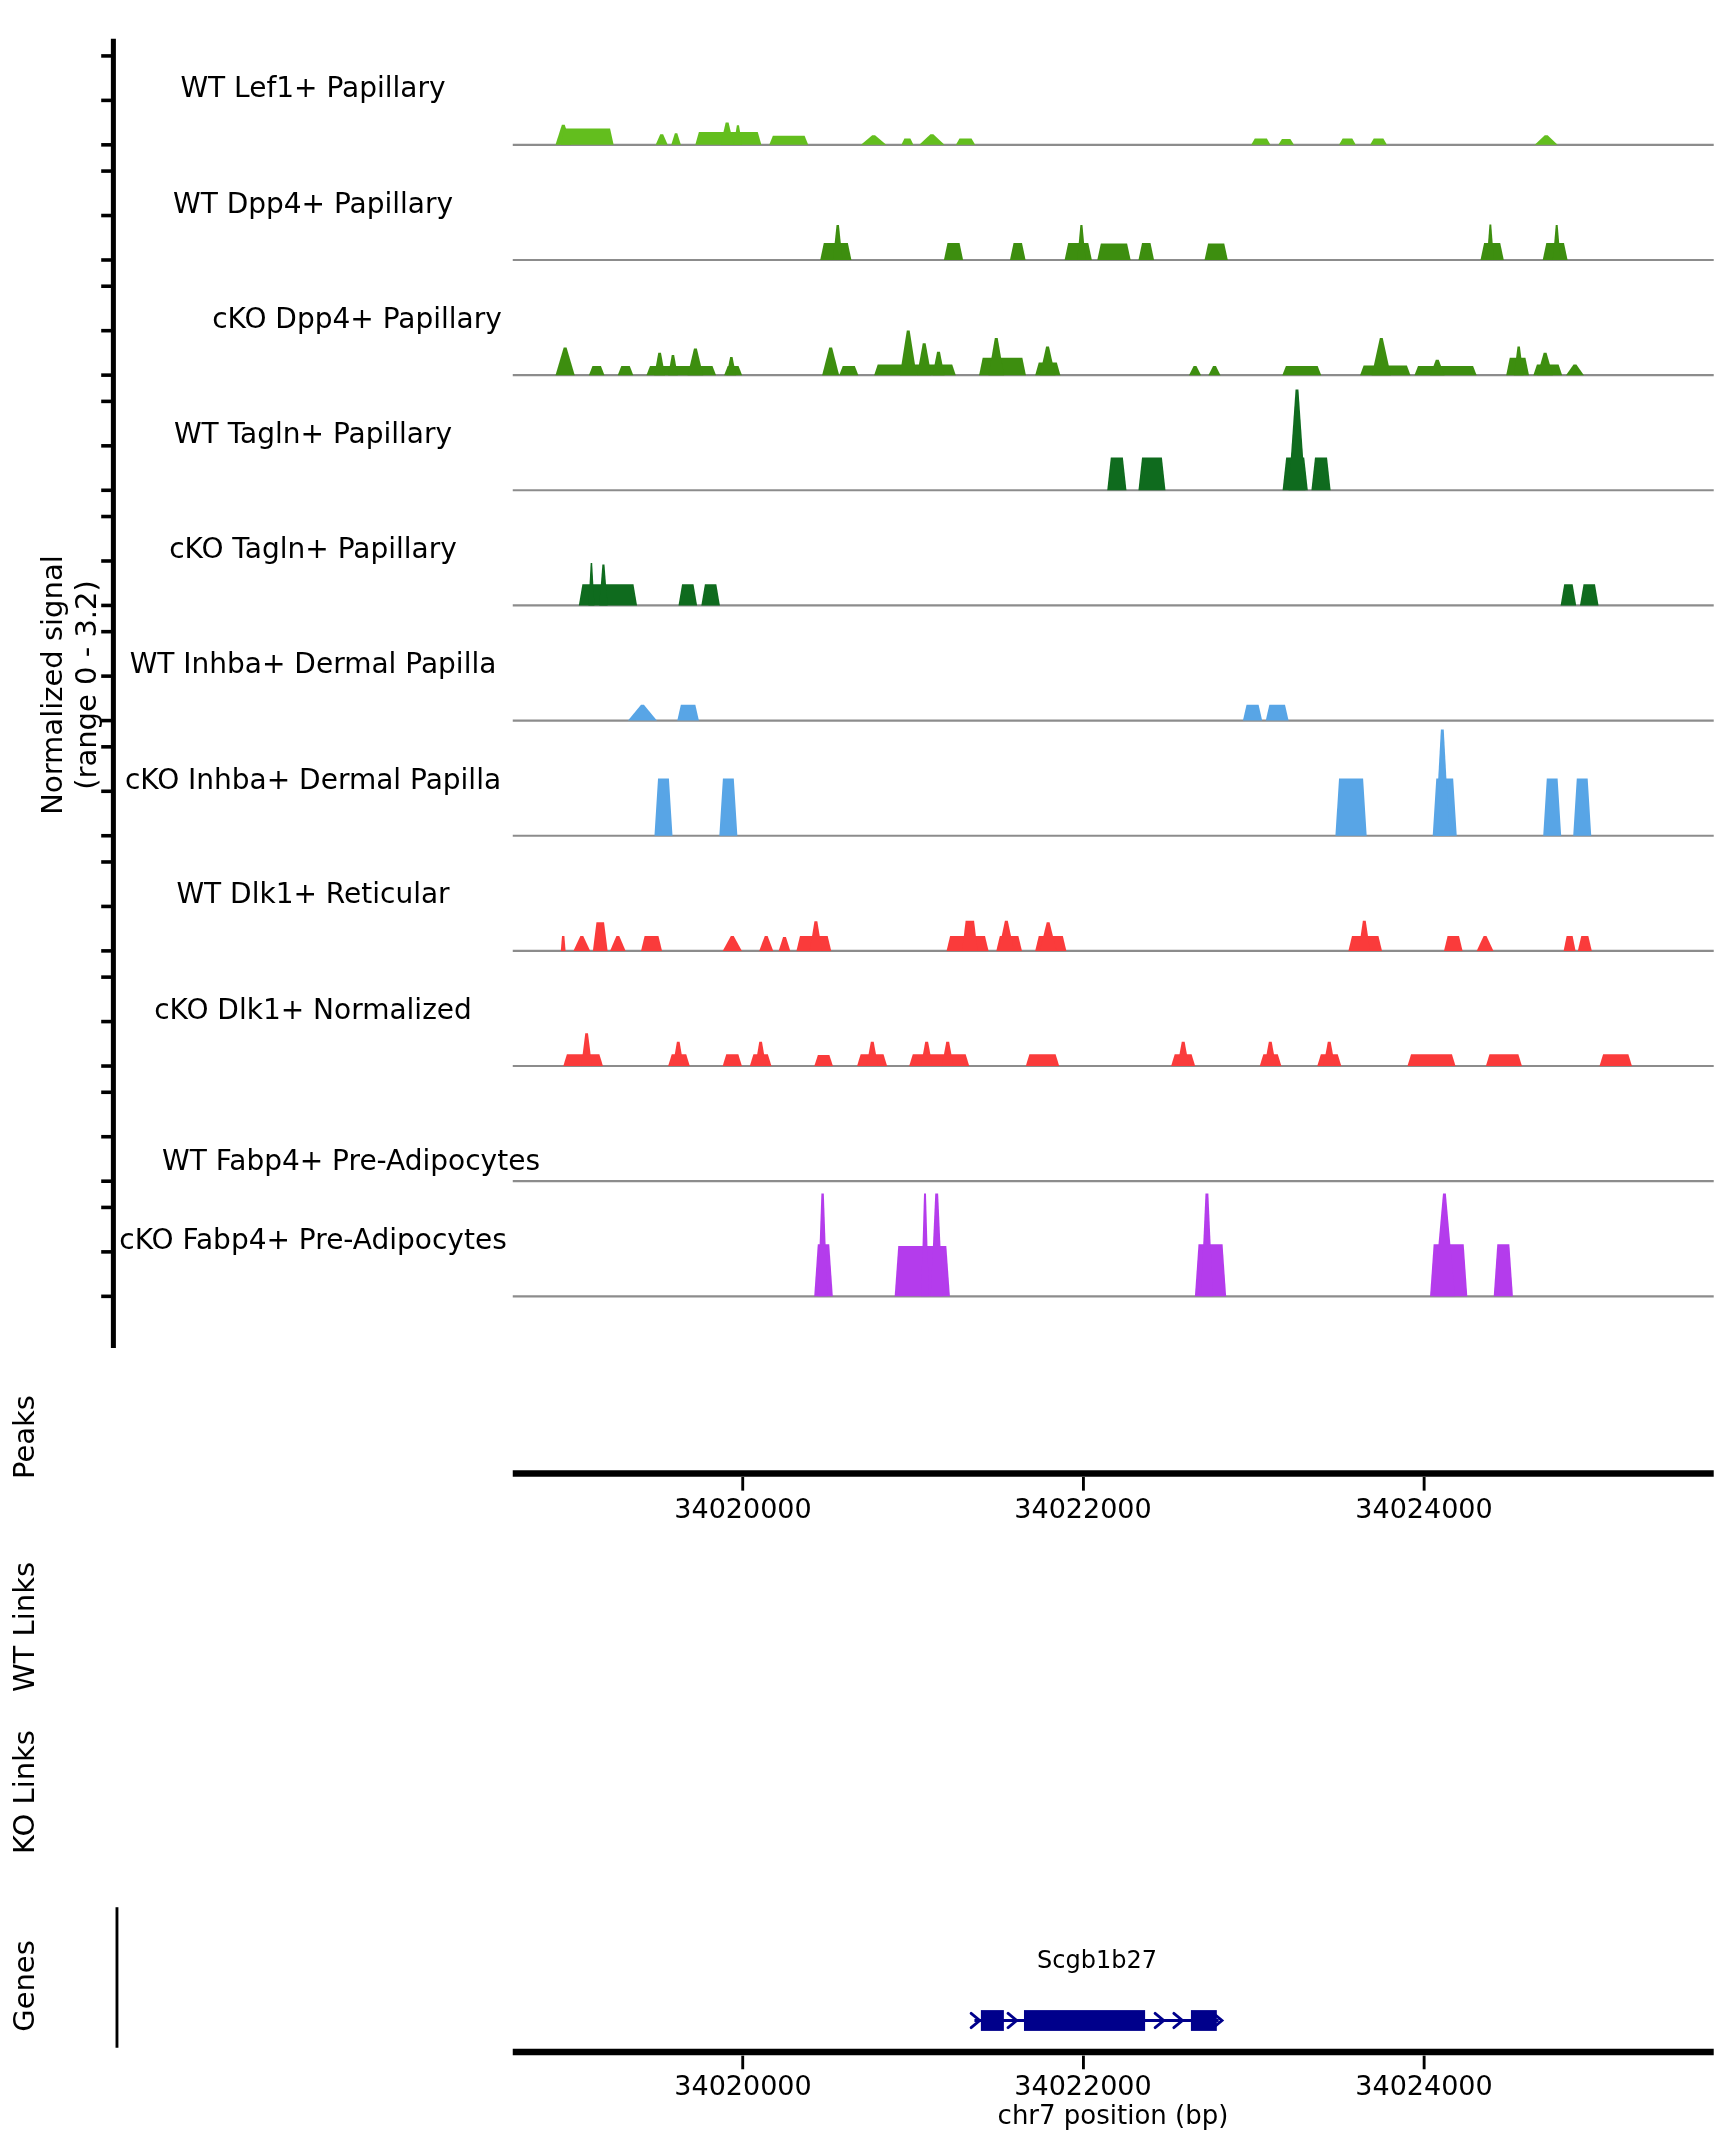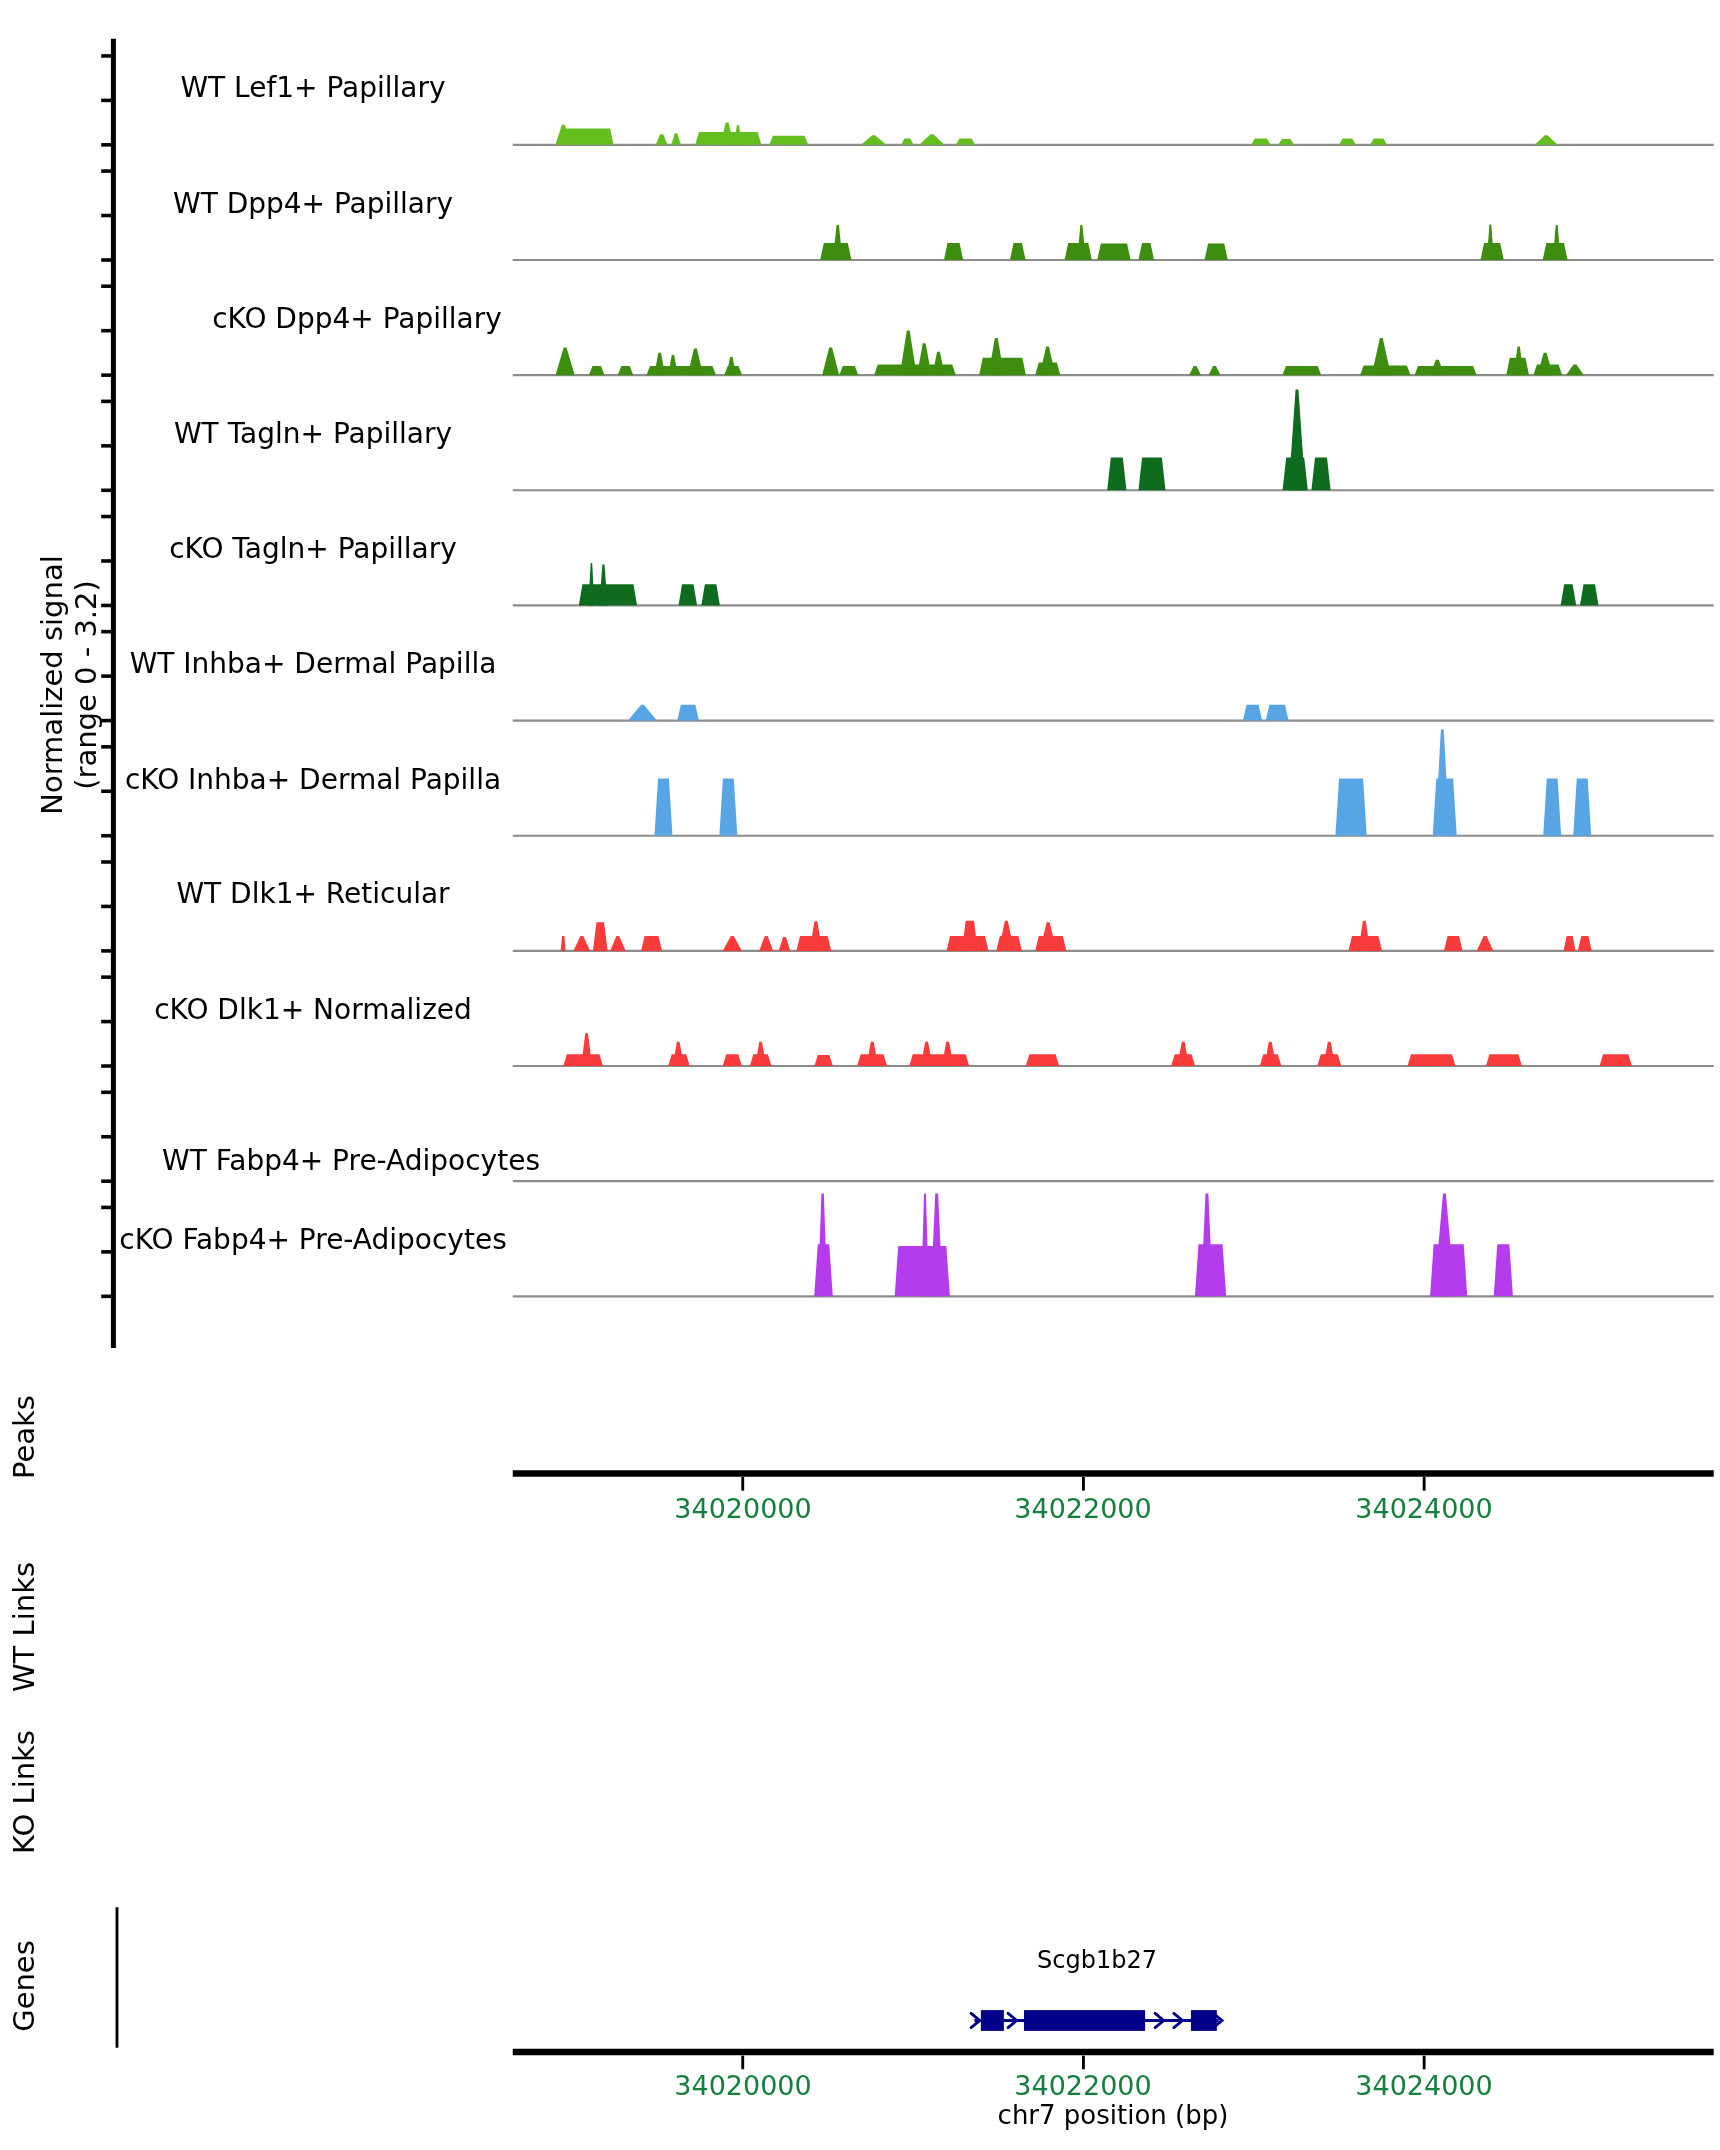--- a/index.html
+++ b/index.html
@@ -5,21 +5,21 @@
   html,body{margin:0;padding:0;background:#ffffff;}
   body{width:1721px;height:2151px;position:relative;overflow:hidden;
        font-family:"DejaVu Sans","Liberation Sans",sans-serif;}
   #stage{position:absolute;left:0;top:0;width:1721px;height:2151px;}
   svg#plot-svg{position:absolute;left:0;top:0;}
   .lbl{position:absolute;transform:translate(-50%,-50%);white-space:nowrap;color:#000;}
   .rot{transform:translate(-50%,-50%) rotate(-90deg);}
   .track-label{font-size:28px;}
   .ylab{font-size:29px;}
   .section-label{font-size:29px;}
-  .tick-label{font-size:27px;color:#15803d;}
+  .tick-label{font-size:27px;color:#000000;}
   .xlab{font-size:26px;}
   .gene-label{font-size:24px;}
 </style>
 </head>
 <body>
 
 <div id="stage">
 
   <svg id="plot-svg" width="1721" height="2151" viewBox="0 0 2400 3000">
       <line x1="158" y1="54" x2="158" y2="1880" stroke="#000" stroke-width="7"></line>

